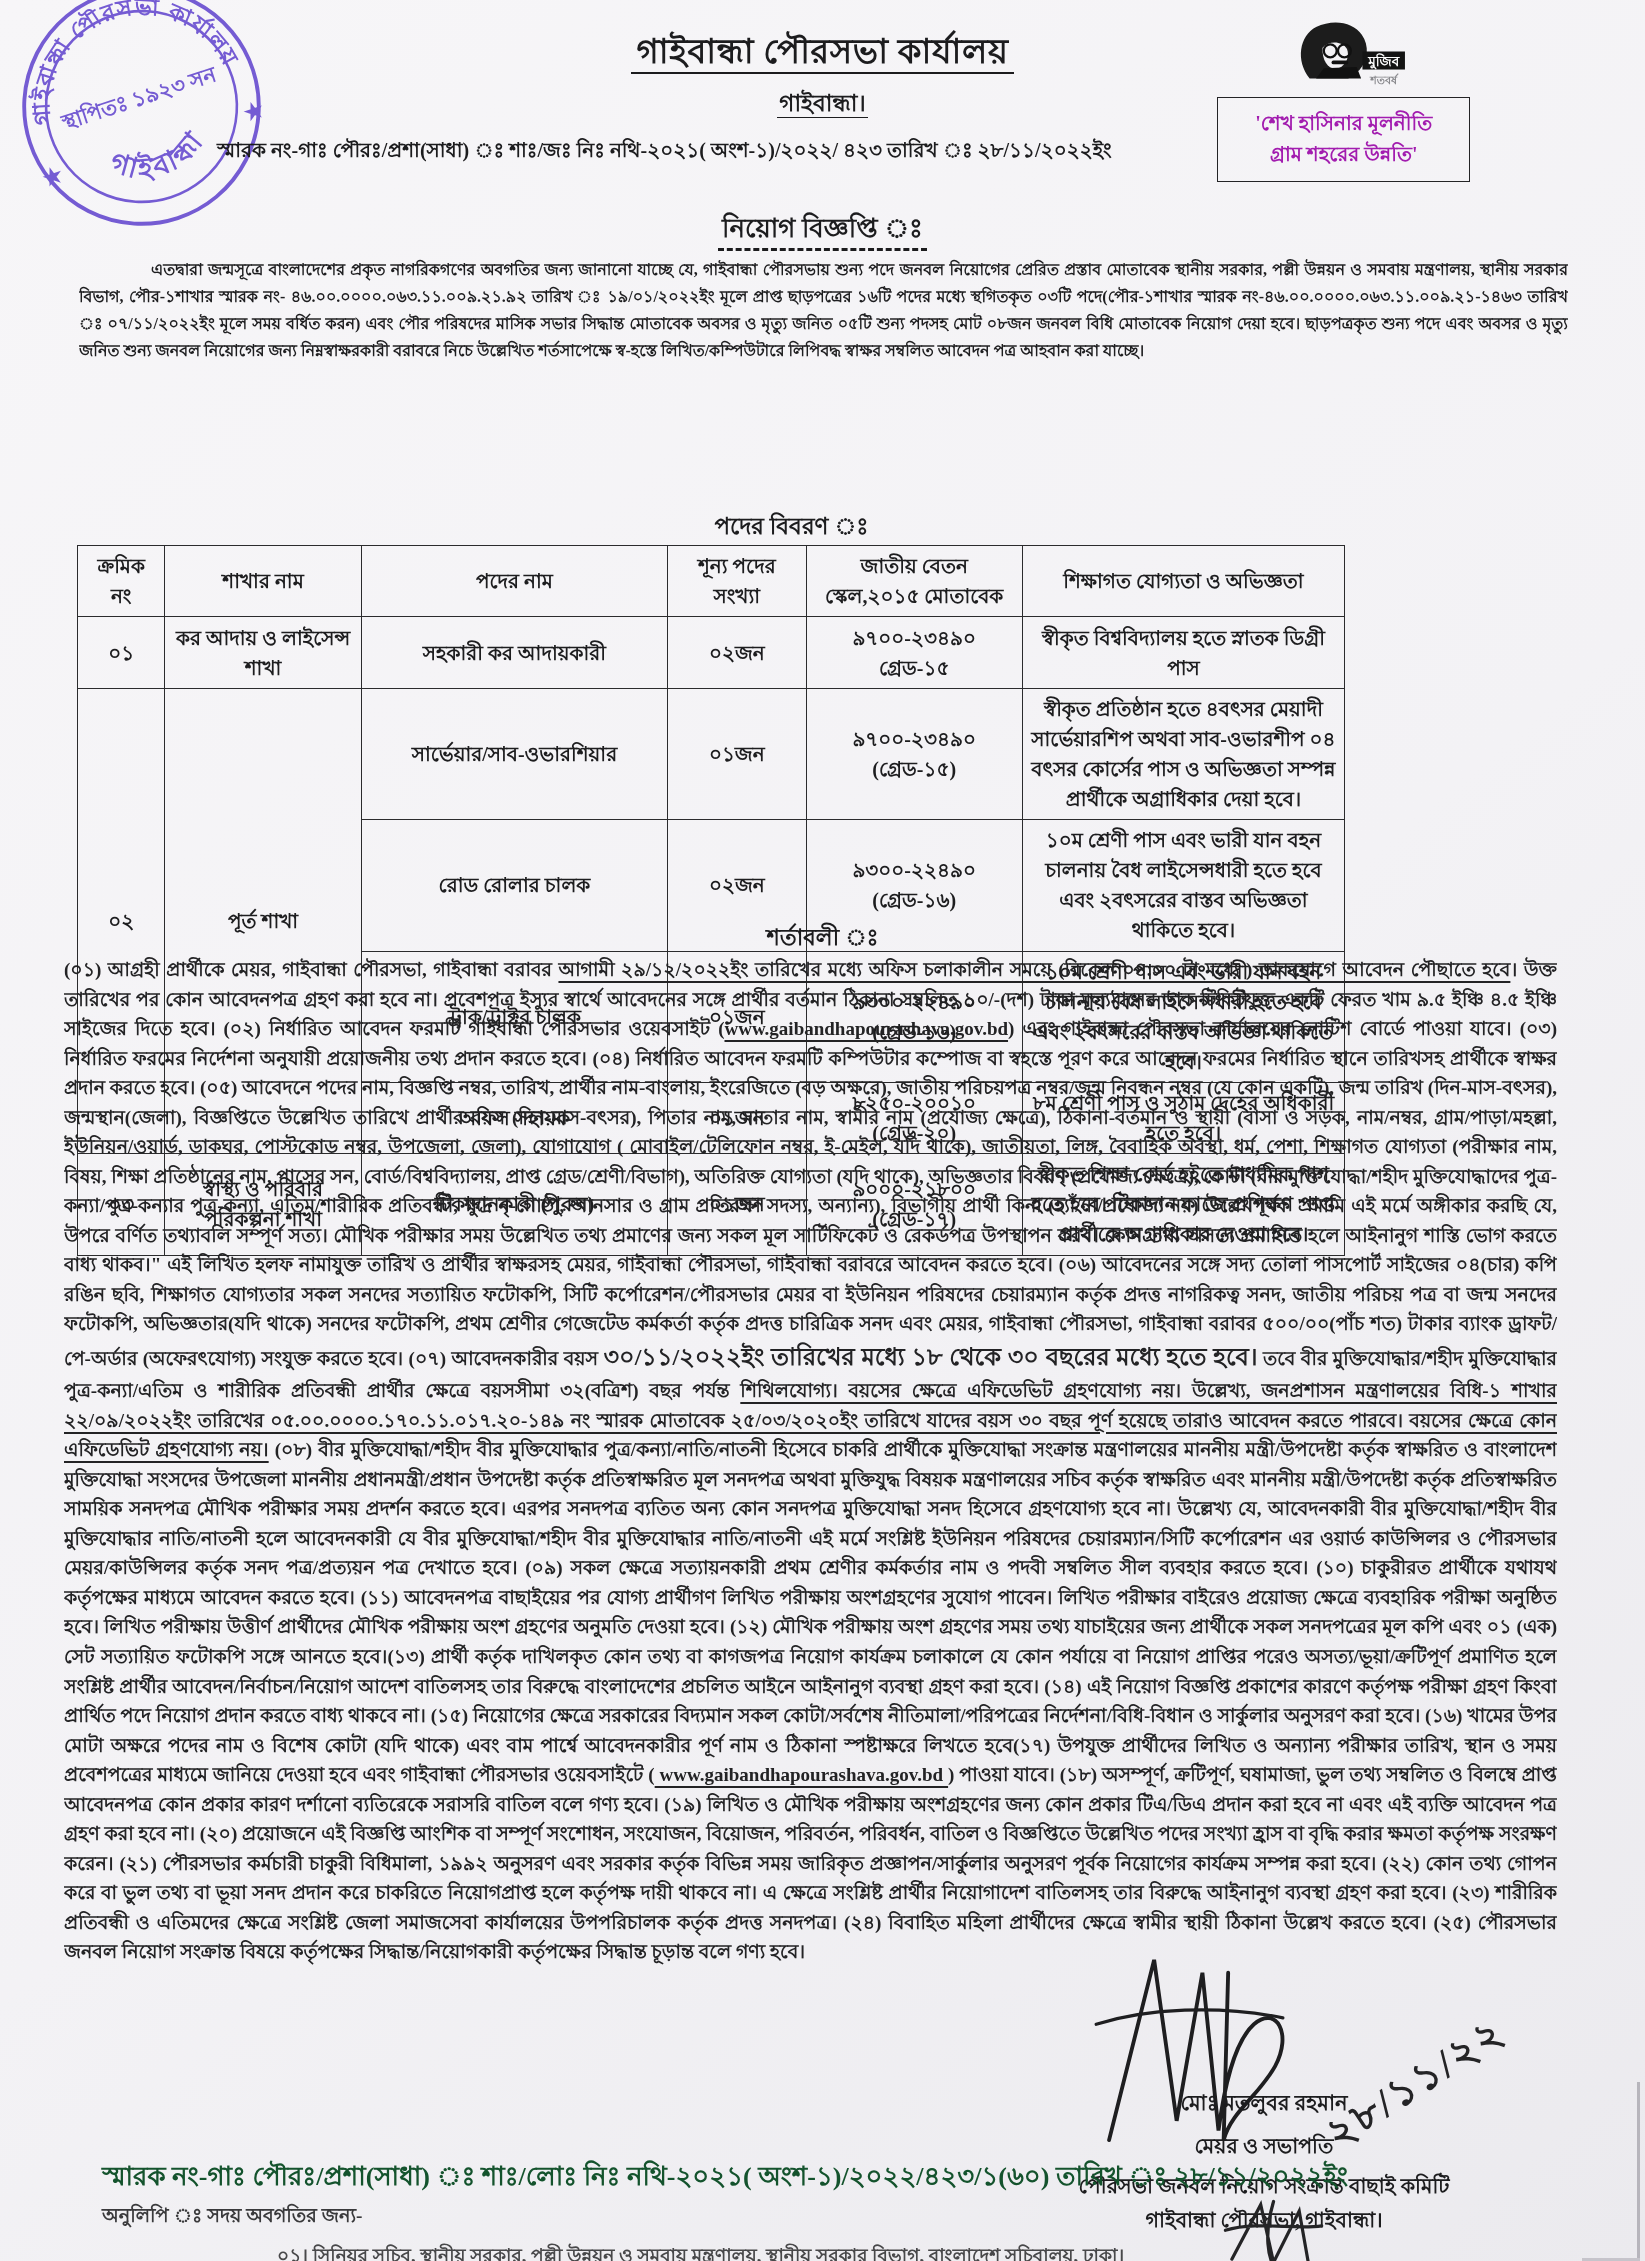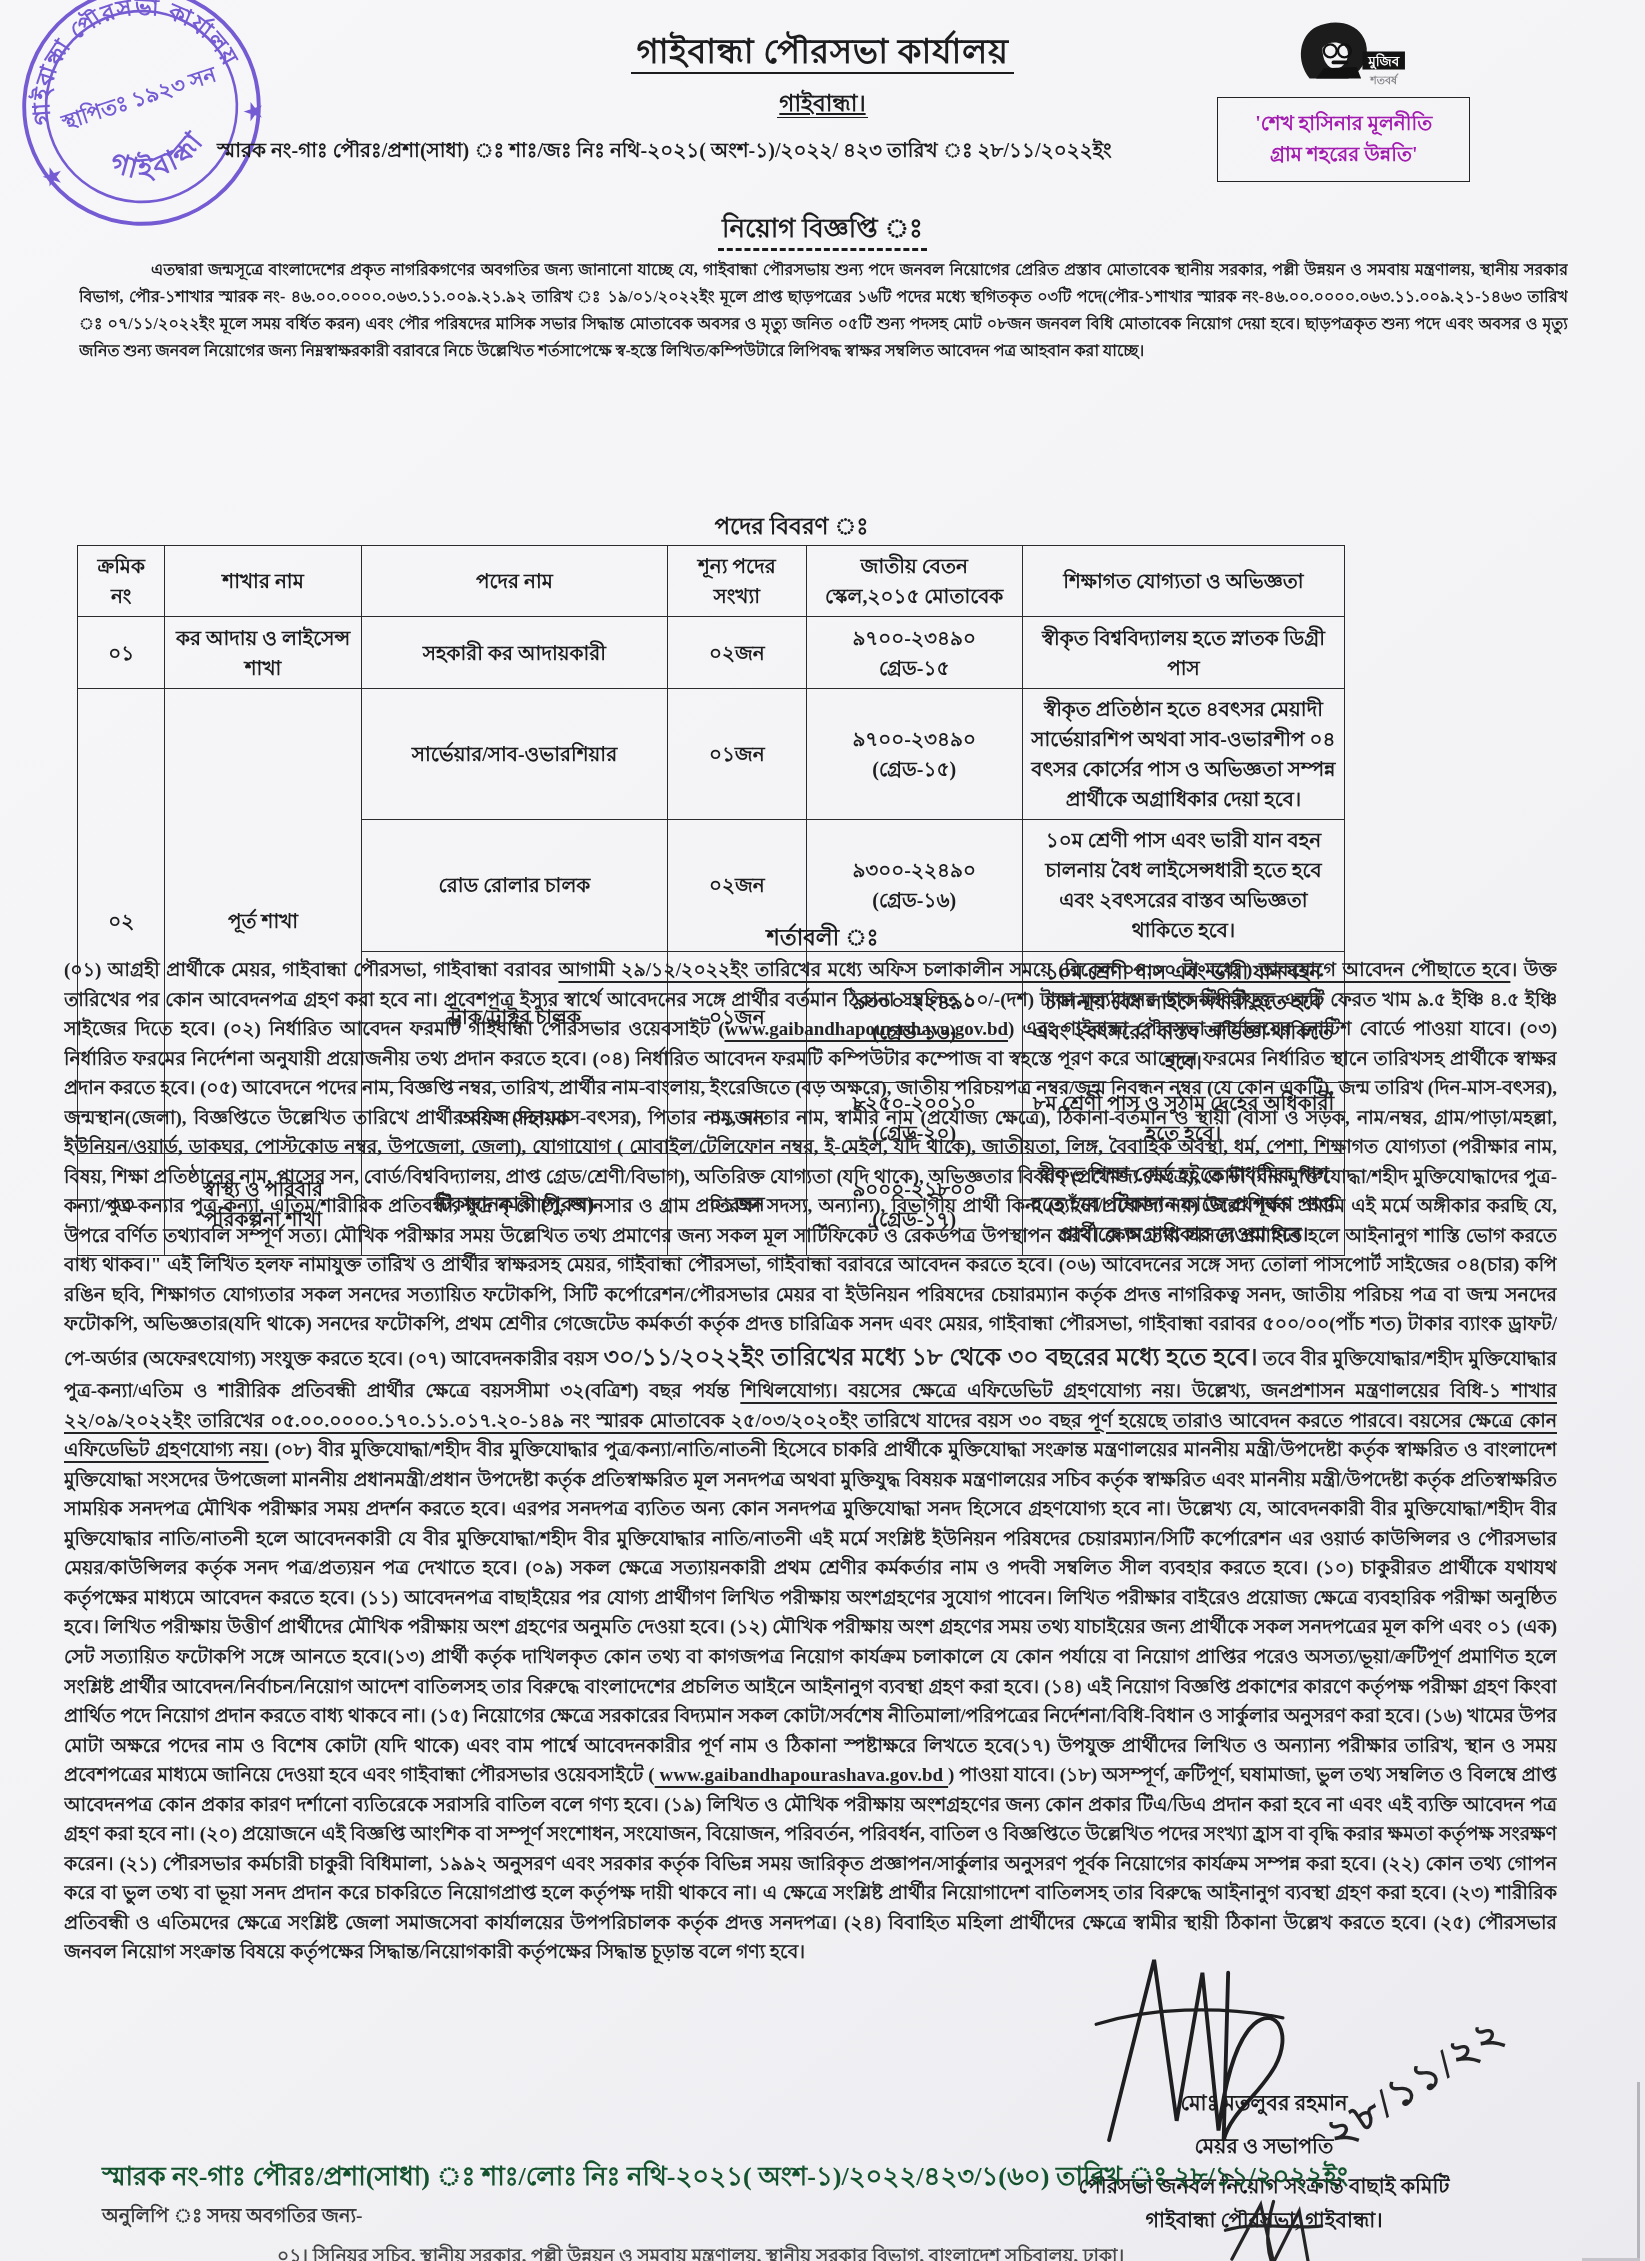--- a/index.html
+++ b/index.html
@@ -26,21 +26,21 @@
   .stamp .stamp-center{font-size:33px;}
   .stamp .stamp-star{font-size:34px;}
 
   
   .main-title{
     position:absolute;left:0;top:24.5px;width:1645px;text-align:center;
     font-size:34px;font-weight:bold;letter-spacing:0.6px;
   }
   .main-title span{border-bottom:2.6px solid #1c1c1e;padding:0 5.2px 2.6px 5.2px;}
   .sub-title{
-    position:absolute;left:0;top:85px;width:1645px;text-align:center;font-size:23px;font-weight:bold;text-decoration:underline;
+    position:absolute;left:0;top:85px;width:1645px;text-align:center;font-size:23px;font-weight:bold;
   }
   .sub-title span{border-bottom:1.9px solid #1c1c1e;padding:0 2.6px 1.3px 2.6px;}
   .memo-line{
     position:absolute;left:217px;top:135px;width:1018px;font-size:20px;font-weight:bold;white-space:nowrap;
   }
 
   .mujib{position:absolute;left:1271px;top:14px;width:161px;height:84px;}
   .slogan-box{
     position:absolute;left:1217px;top:97px;width:236px;
     border:1.9px solid #242426;padding:10.3px 7.7px;text-align:center;

